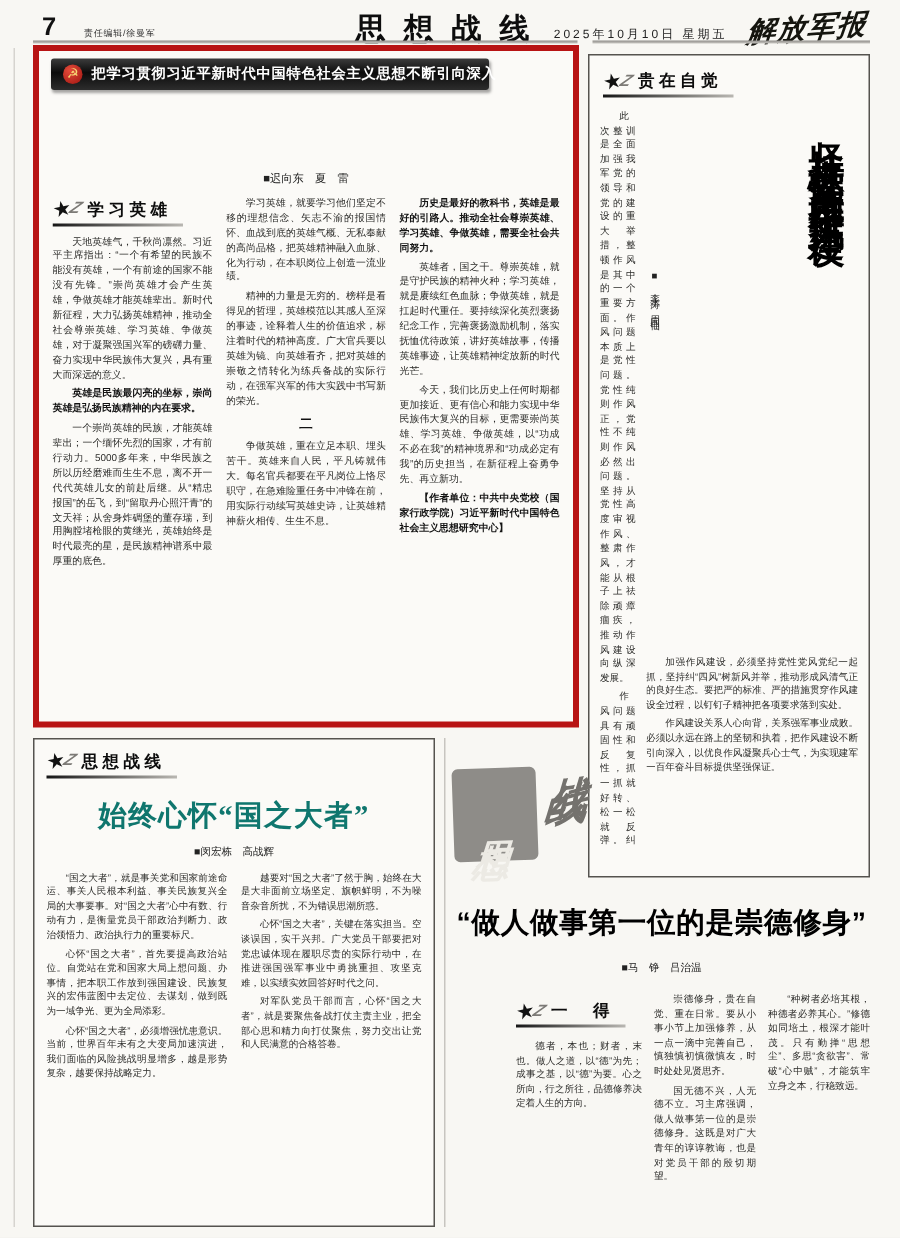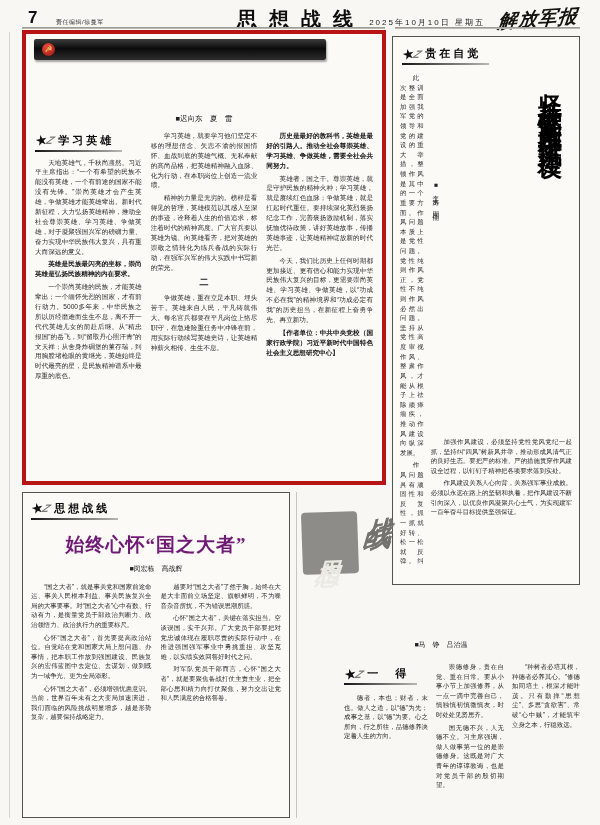--- a/index.html
+++ b/index.html
@@ -72,21 +72,21 @@
     position:absolute;left:0px;top:108px;writing-mode:vertical-rl;
     font-size:6.5px;color:#222;letter-spacing:2px;
   }
   #study-col2{margin-top:6px;overflow:hidden;height:122px;}
   
   #theory-box{
     position:absolute;left:22px;top:492px;width:268px;height:326px;
     border:1px solid #55534f;background:#fbfaf7;box-sizing:border-box;padding:6px 8px;
   }
   #theory-badge{margin:0 0 4px 0;}
-  #theory-headline{text-align:center;font-size:19px;font-weight:bold;font-family:"Liberation Serif",serif;color:#701a75;margin:8px 0 6px 0;letter-spacing:1px;}
+  #theory-headline{text-align:center;font-size:19px;font-weight:bold;font-family:"Liberation Serif",serif;color:#0f766e;margin:8px 0 6px 0;letter-spacing:1px;}
   #theory-byline{text-align:center;font-size:7px;color:#222;margin-bottom:8px;}
   #theory-cols{display:flex;gap:9px;height:218px;overflow:hidden;}
   .tcol{flex:1 1 0;overflow:hidden;}
   .tcol p{margin:0 0 3px 0;font-size:6.4px;line-height:1.5;text-align:justify;color:#2b2b29;text-indent:2em;}
   
   #v-divider{position:absolute;left:296px;top:492px;width:1px;height:326px;background:#c7c5c0;}
   #left-margin-rule{position:absolute;left:9px;top:32px;width:1px;height:786px;background:#d6d4cf;}
   
   #calligraphy{position:absolute;left:300px;top:496px;width:96px;height:96px;}
   #calli-seal{
@@ -125,20 +125,21 @@
       <span>星期五</span>
     </div>
     <div id="masthead-logo">解放军报</div>
   </div>
   <div class="hdr-rule" id="hdr-rule-left"></div>
   <div class="hdr-rule" id="hdr-rule-right"></div>
 
   <div id="main-box">
     <div id="banner">
       <div id="banner-emblem">☭</div>
+      <div id="banner-text">把学习贯彻习近平新时代中国特色社会主义思想不断引向深入</div>
     </div>
     <div id="main-byline">■迟向东　夏　雷</div>
 
     <div id="main-cols">
       <div class="ncol">
         <div class="badge" id="main-badge">
           <div class="badge-row">
             <span class="star">★</span>
             <span class="zslash">Z</span>
             <span class="badge-label">学习英雄</span>
@@ -217,20 +218,21 @@
 
   <div id="v-divider"></div>
 
   <div id="calligraphy">
     <div id="calli-script">战线</div>
     <div id="calli-seal">
       <span>思想</span>
     </div>
   </div>
 
+  <div id="virtue-headline">“做人做事第一位的是崇德修身”</div>
   <div id="virtue-byline">■马　铮　吕治温</div>
   <div id="virtue-body">
     <div id="virtue-badge-cell">
       <div class="badge" id="virtue-badge">
         <div class="badge-row">
           <span class="star">★</span>
           <span class="zslash">Z</span>
           <span class="badge-label">一　得</span>
         </div>
         <div class="badge-rule"></div>

